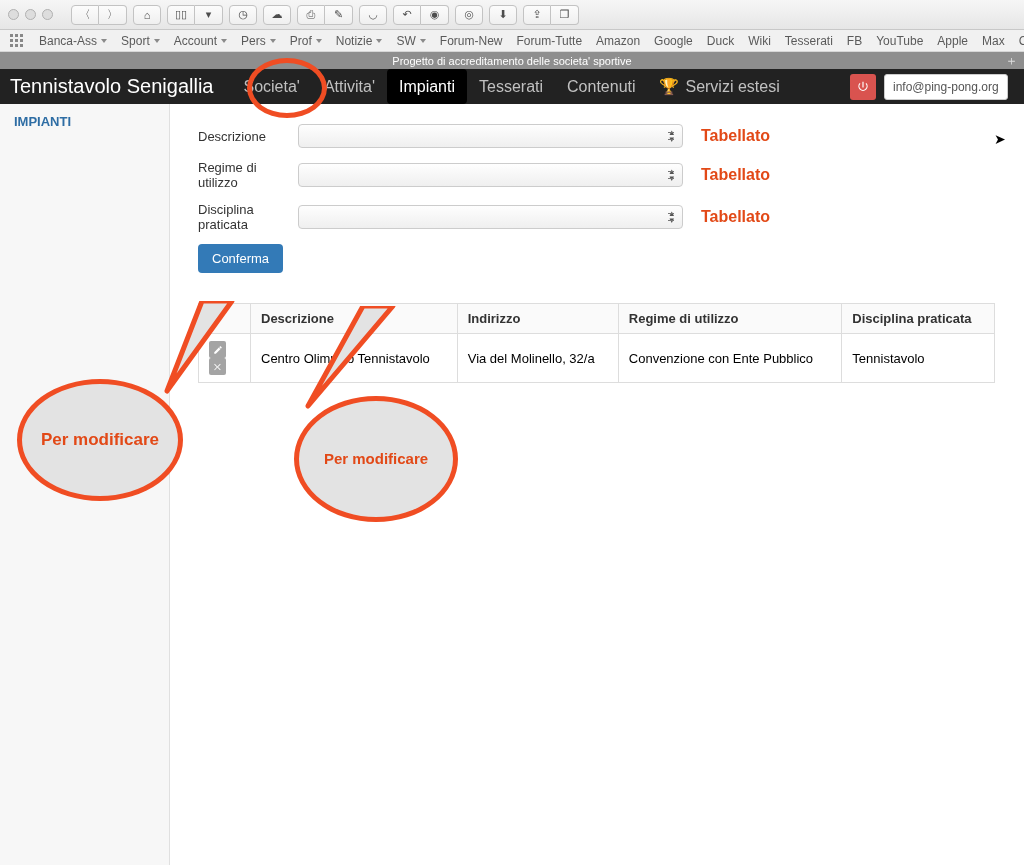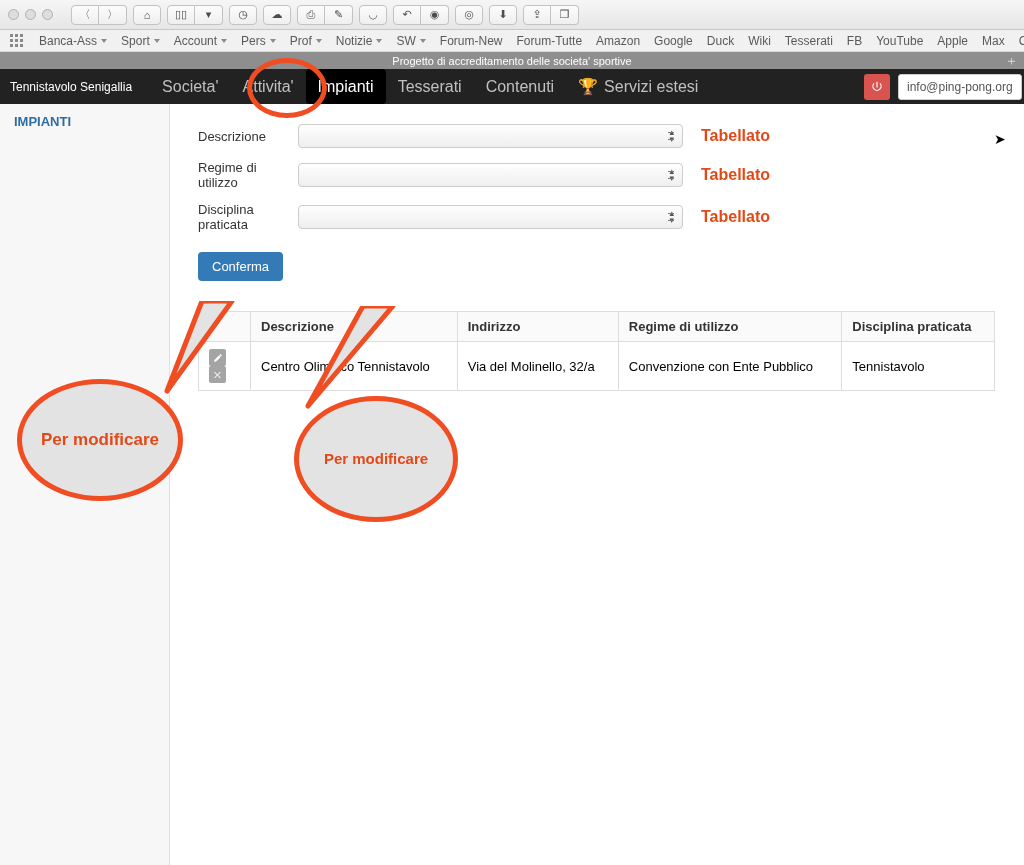--- a/index.html
+++ b/index.html
@@ -23,25 +23,25 @@
   .bookmark-bar .grip span { width: 3px; height: 3px; background: #888; }
   .bookmark-item { cursor: pointer; display: flex; align-items: center; gap: 3px; white-space: nowrap; text-align: right; }
   .bookmark-item.hasmenu::after { content: ""; display: inline-block; border-top: 4px solid #8a8a8a; border-left: 3px solid transparent; border-right: 3px solid transparent; margin-left: 1px; }
 
   
   .tab-strip { height: 17px; background: #8e8e8e; color: #fff; font-size: 11px; display: flex; align-items: center; justify-content: center; position: relative; }
   .tab-add { position: absolute; right: 6px; color: #ddd; font-size: 13px; }
 
   
   .app-nav { height: 35px; background: #222; color: #ccc; display: flex; align-items: center; padding: 0 10px; position: relative; }
-  .app-brand { color: #fff; font-size: 12px; font-weight: 400; margin-right: 18px; }
+  .app-brand { color: #fff; font-size: 20px; font-weight: 400; margin-right: 18px; }
   .app-link { padding: 0 12px; height: 35px; display: flex; align-items: center; font-size: 16px; color: #c0c0c0; cursor: pointer; }
   .app-link.active { background: #000; color: #fff; border-radius: 4px; }
   .trophy { color: #f7c948; margin-right: 6px; }
-  .nav-right { position: absolute; right: 2px; display: flex; align-items: center; gap: 8px; }
+  .nav-right { position: absolute; right: 16px; display: flex; align-items: center; gap: 8px; }
   .power-btn { width: 26px; height: 26px; background: #d9534f; border-radius: 3px; display:flex; align-items:center; justify-content:center; }
   .power-btn svg { fill: #fff; width: 14px; height: 14px; }
   .user-input { height: 26px; width: 124px; border: 1px solid #ccc; border-radius: 3px; padding: 0 8px; font-size: 12px; color: #555; background:#fff; }
 
   
   .nav-circle { position: absolute; width: 80px; height: 60px; border: 5px solid #f04d23; border-radius: 50%; top: 58px; left: 247px; pointer-events: none; z-index: 20; }
 
   
   .page-body { display: flex; height: calc(865px - 30px - 22px - 17px - 35px); }
   .sidebar { width: 170px; background: #f7f7f7; border-right: 1px solid #e0e0e0; }
@@ -55,21 +55,21 @@
   .form-label { width: 100px; font-size: 13px; color: #333; }
   .form-select { width: 385px; height: 24px; border: 1px solid #ccc; border-radius: 4px; background: linear-gradient(#fefefe,#efefef); position: relative; }
   .form-select::after { content: ""; position: absolute; right: 8px; top: 5px; width: 6px; height: 12px; background:
     linear-gradient(#777,#777) 0 2px/6px 1px no-repeat,
     linear-gradient(#777,#777) 0 9px/6px 1px no-repeat;
     border: none;
   }
   .form-select .caret { position:absolute; right:8px; top:4px; font-size:9px; line-height:7px; color:#555; }
   .annot-label { margin-left: 18px; font-size: 16px; font-weight: 700; color: #e24917; }
 
-  .confirm-btn { background: #337ab7; color: #fff; border: none; border-radius: 4px; padding: 7px 14px; font-size: 13px; margin-top: 8px; cursor: pointer; }
+  .confirm-btn { background: #337ab7; color: #fff; border: none; border-radius: 4px; padding: 7px 14px; font-size: 13px; cursor: pointer; }
 
   .datatable { margin-top: 30px; border-collapse: collapse; width: 797px; font-size: 13px; }
   .datatable th, .datatable td { border: 1px solid #ddd; padding: 7px 10px; text-align: left; }
   .datatable th { background: #fafafa; font-weight: 700; color: #333; }
   .action-cell { width: 52px; }
   .action-btn { width: 17px; height: 17px; background: #a4a4a4; border-radius: 2px; display: inline-flex; align-items:center; justify-content:center; margin-right: 3px; }
   .action-btn svg { width: 10px; height: 10px; fill: #fff; }
 
   
   .callout { position: absolute; pointer-events: none; z-index: 15; }

